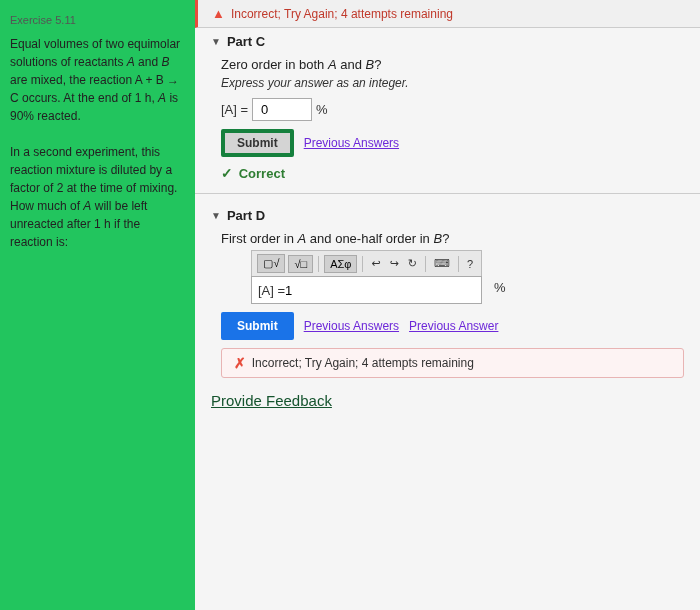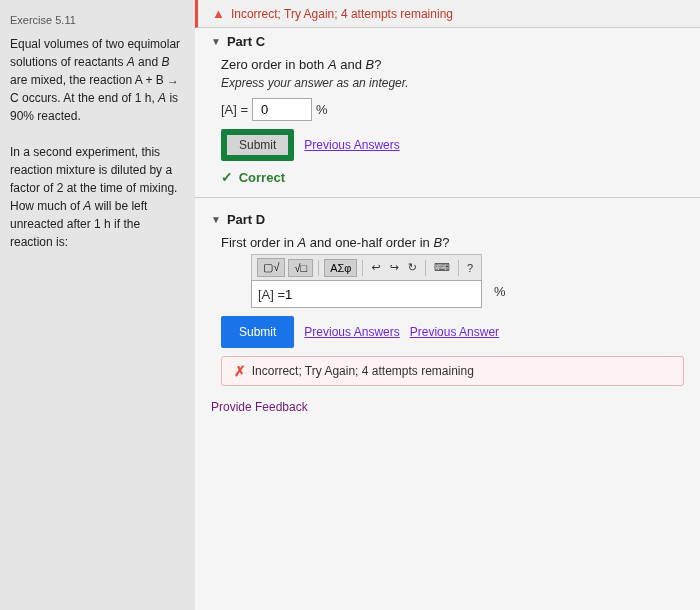--- a/index.html
+++ b/index.html
@@ -8,21 +8,21 @@
       font-size: 13px;
       background: #d0d0d0;
       width: 700px;
       height: 610px;
       overflow: hidden;
       display: flex;
     }
 
     .left-panel {
       width: 195px;
-      background: #e5e5e5;
+      background: #22c55e;
       padding: 12px 10px;
       flex-shrink: 0;
       font-size: 12px;
       color: #222;
       line-height: 1.5;
     }
 
     .left-panel .exercise-label {
       font-size: 11px;
       color: #555;
@@ -115,26 +115,27 @@
 
     .button-row {
       display: flex;
       align-items: center;
       gap: 10px;
       margin-bottom: 8px;
     }
 
     .btn-submit {
       background: #d4d4d4;
-      border: 6px solid #15803d;
+      border: 4px solid #15803d;
       padding: 3px 12px;
       font-size: 12px;
       cursor: pointer;
       color: #333;
       border-radius: 2px;
+      font-weight: bold;
     }
 
     .btn-submit.active {
       background: #1a73e8;
       border-color: #1a73e8;
       color: #fff;
     }
 
     .link-text {
       color: #6d28d9;
@@ -235,23 +236,24 @@
     }
 
     .x-icon {
       color: #e74c3c;
       font-size: 14px;
       font-weight: bold;
     }
 
     .provide-feedback {
       padding: 10px 16px;
-      color: #701a75;
-      font-size: 12px;
-      cursor: pointer;
+      color: #14532d;
+      font-size: 15px;
+      cursor: pointer;
+      text-decoration: underline;
     }
 
     .part-c-section {
       padding: 6px 16px 4px 16px;
     }
 
     .part-d-section {
       padding: 6px 16px 4px 16px;
     }
 

